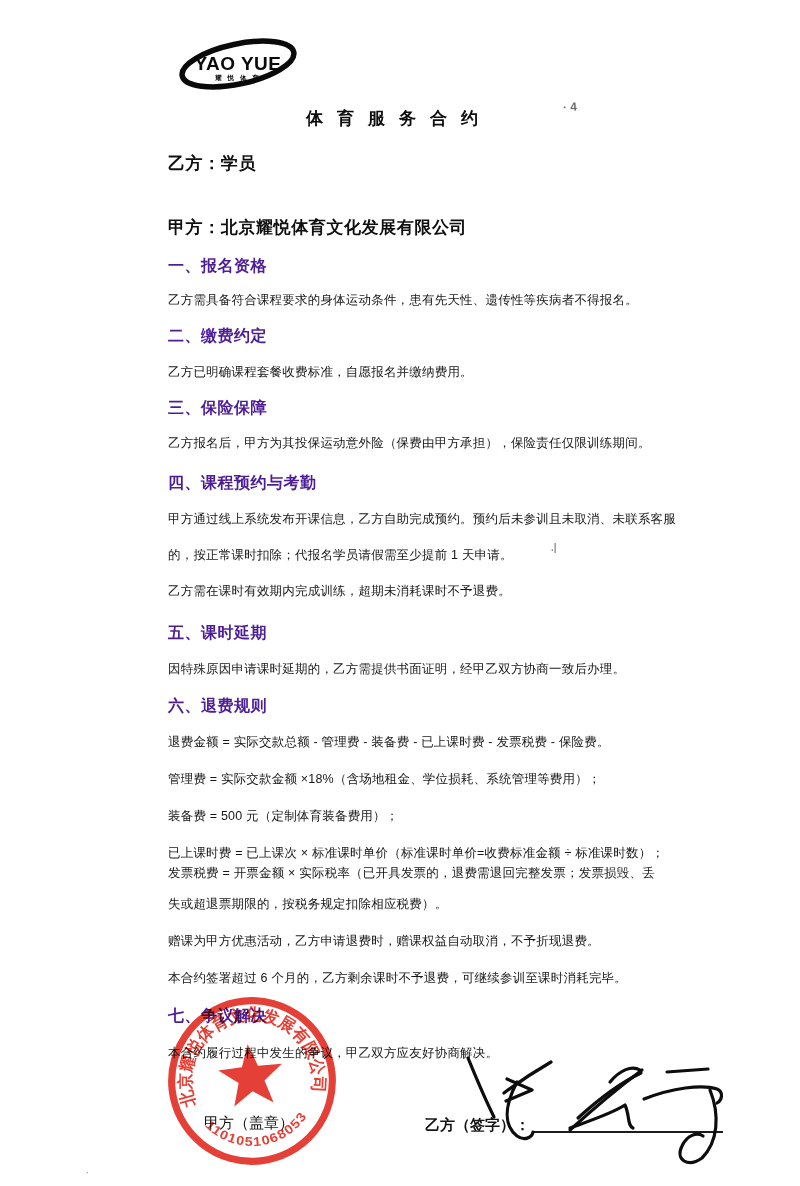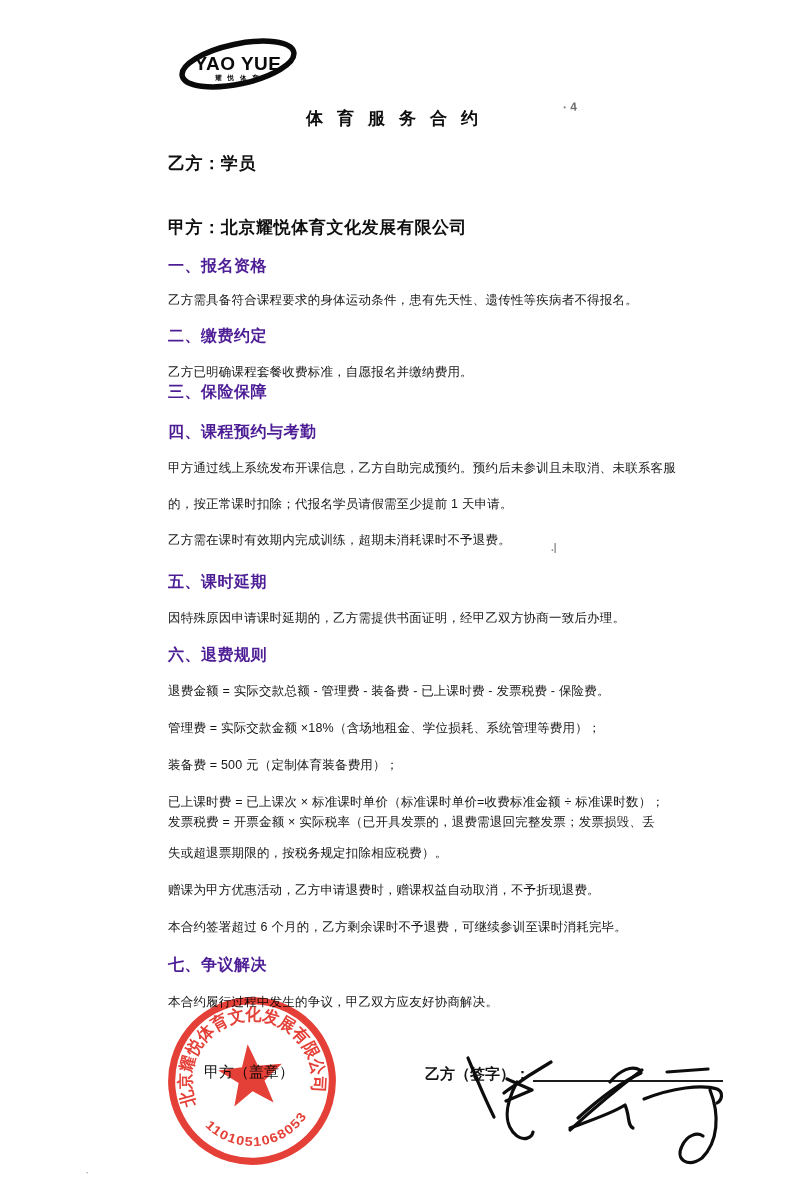--- a/index.html
+++ b/index.html
@@ -57,21 +57,22 @@
 
     <div class="h-party" style="margin-top:18px">乙方：学员</div>
     <div class="h-party" style="margin-top:40px">甲方：北京耀悦体育文化发展有限公司</div>
 
     <div class="h-sec" style="margin-top:16px">一、报名资格</div>
     <div class="body-line" style="margin-top:14px">乙方需具备符合课程要求的身体运动条件，患有先天性、遗传性等疾病者不得报名。</div>
 
     <div class="h-sec" style="margin-top:16px">二、缴费约定</div>
     <div class="body-line" style="margin-top:16px">乙方已明确课程套餐收费标准，自愿报名并缴纳费用。</div>
 
-    <div class="h-sec" style="margin-top:0">三、保险保障</div>
+    <div class="h-sec" style="margin-top:16px">三、保险保障</div>
+    <div class="body-line" style="margin-top:15px">乙方报名后，甲方为其投保运动意外险（保费由甲方承担），保险责任仅限训练期间。</div>
 
     <div class="h-sec" style="margin-top:20px">四、课程预约与考勤</div>
     <div class="body-line" style="margin-top:16px">甲方通过线上系统发布开课信息，乙方自助完成预约。预约后未参训且未取消、未联系客服</div>
     <div class="body-line" style="margin-top:16px">的，按正常课时扣除；代报名学员请假需至少提前 1 天申请。</div>
     <div class="body-line" style="margin-top:16px">乙方需在课时有效期内完成训练，超期未消耗课时不予退费。</div>
 
     <div class="h-sec" style="margin-top:22px">五、课时延期</div>
     <div class="body-line" style="margin-top:16px">因特殊原因申请课时延期的，乙方需提供书面证明，经甲乙双方协商一致后办理。</div>
 
     <div class="h-sec" style="margin-top:17px">六、退费规则</div>

